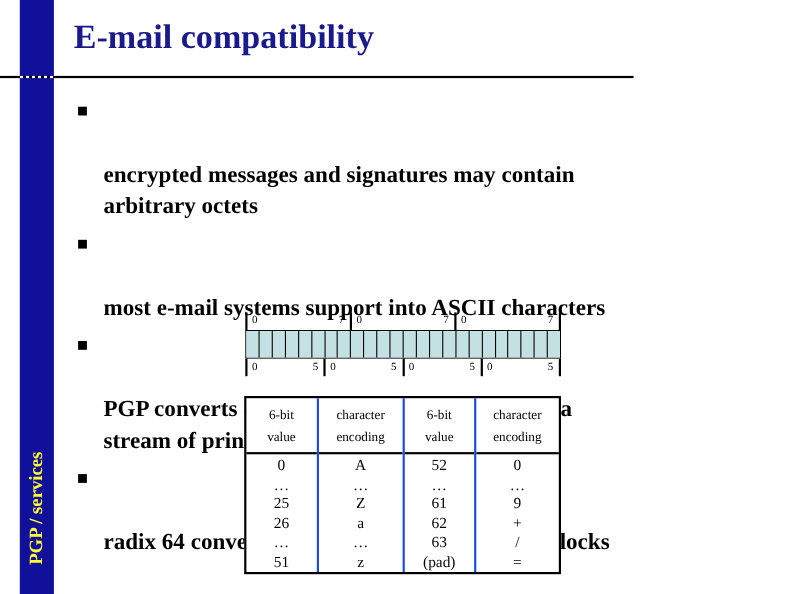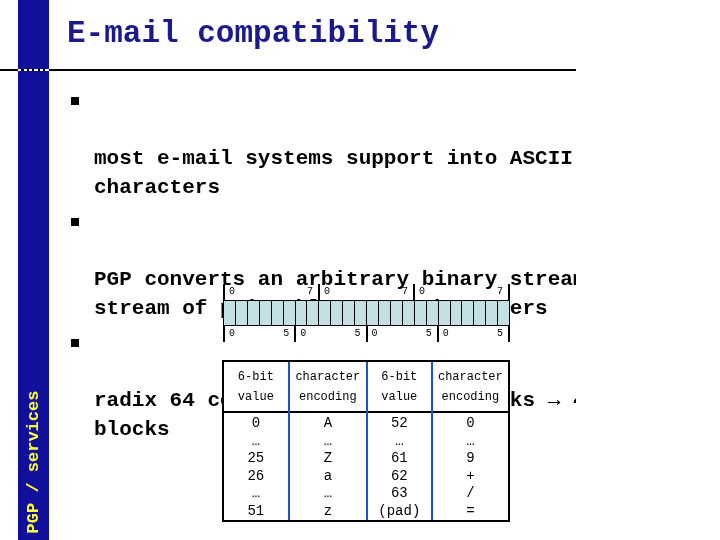--- a/index.html
+++ b/index.html
@@ -1,18 +1,18 @@
 <!DOCTYPE html>
 <html><head>
 <meta charset="utf-8">
 <style>
   html,body{margin:0;padding:0;background:#fff;}
   .slide{
     position:relative;width:576px;height:540px;background:#ffffff;
-    overflow:hidden;font-family:Liberation Mono, monospace;
+    overflow:hidden;font-family:Liberation Serif, serif;
   }
   
   .accent-bar{position:absolute;left:18px;top:0;width:31px;height:540px;background:#10109a;}
   
   .h-rule{position:absolute;left:0;top:69px;width:720px;height:2px;background:#000;}
   .h-rule-dashes{
     position:absolute;left:18px;top:69px;width:31px;height:2px;
     background:repeating-linear-gradient(90deg,#ffffff 0 3px,rgba(255,255,255,0) 3px 5.5px);
   }
   
@@ -74,20 +74,25 @@
 
   <div class="accent-bar"></div>
   <div class="h-rule"></div>
   <div class="h-rule-dashes"></div>
 
   <div class="page-title">E-mail compatibility</div>
 
   <div class="bullets">
     <div class="bullet">
       <span class="marker"></span>
+      <span>encrypted messages and signatures may contain
+arbitrary octets</span>
+    </div>
+    <div class="bullet">
+      <span class="marker"></span>
       <span>most e-mail systems support into ASCII characters</span>
     </div>
     <div class="bullet">
       <span class="marker"></span>
       <span>PGP converts an arbitrary binary stream into a
 stream of printable ASCII characters</span>
     </div>
     <div class="bullet">
       <span class="marker"></span>
       <span>radix 64 conversion: 3 8-bit blocks → 4 6-bit blocks</span>

